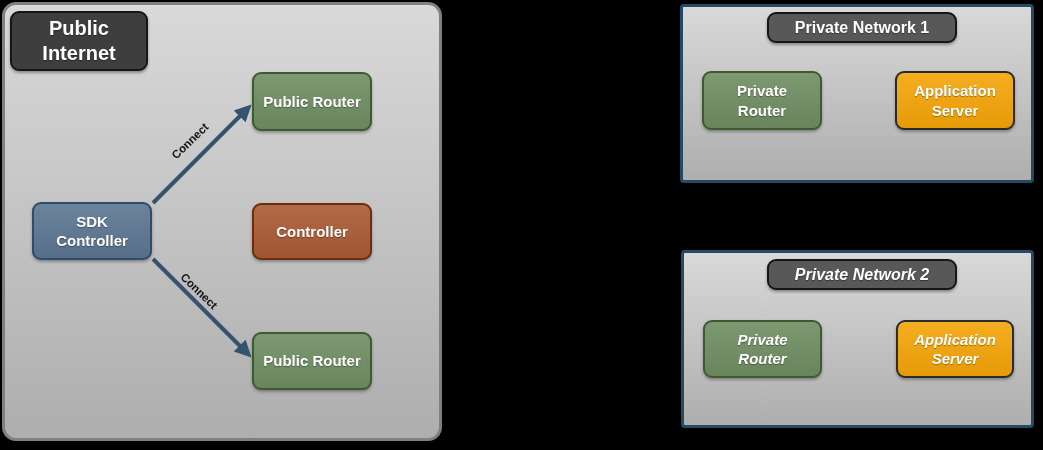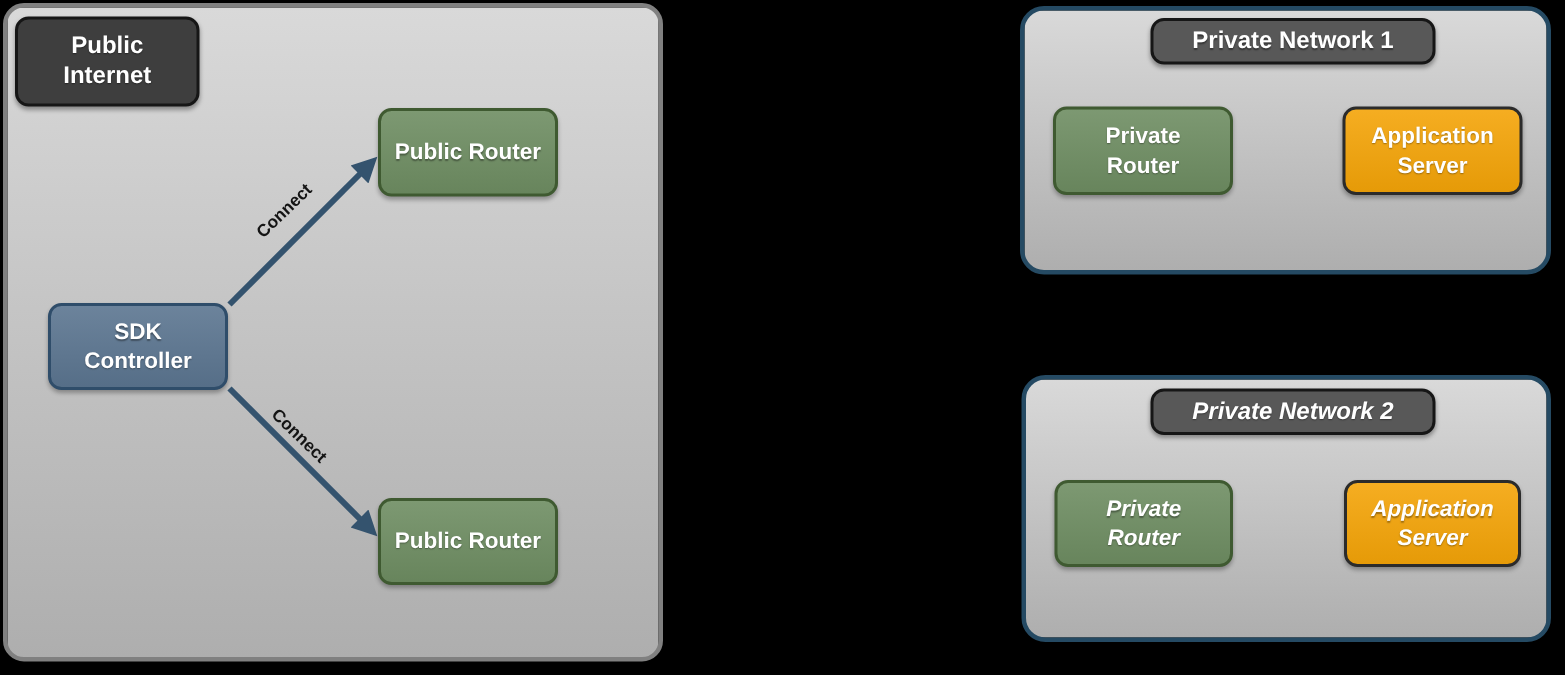--- a/index.html
+++ b/index.html
@@ -36,39 +36,39 @@
     position:absolute;
     background:linear-gradient(180deg,var(--container-fill-top) 0%,var(--container-fill-bottom) 100%);
   }
   .container.internet{
     left:2px;top:2px;width:440px;height:439px;
     border:3px solid var(--internet-border);
     border-radius:14px;
   }
   .container.network{
     border:3px solid var(--network-border);
-    border-radius:16px;
+    border-radius:4px;
   }
   .container.network.n1{left:680px;top:4px;width:354px;height:179px;}
   .container.network.n2{left:681px;top:250px;width:353px;height:178px;font-style:italic;}
   .badge{
     position:absolute;
     display:flex;align-items:center;justify-content:center;text-align:center;
     color:var(--node-text);
     font-weight:bold;
     border:2.5px solid var(--badge-border);
     border-radius:9px;
     text-shadow:0 1px 1px rgba(0,0,0,0.4);
     box-shadow:0 2px 3px rgba(0,0,0,0.35);
     line-height:1.25;
   }
   .badge.internet-badge{
-    left:5px;top:6px;width:123px;height:60px;
+    left:5px;top:6px;width:138px;height:60px;
     background:var(--badge-dark-fill);
-    font-size:16px;
+    font-size:20px;
     padding:0 10px;
   }
   .badge.network-badge{
     width:190px;height:31px;
     background:var(--badge-light-fill);
     font-size:16px;
   }
   .n1 .network-badge{left:84px;top:5px;}
   .n2 .network-badge{left:83px;top:6px;}
   .node{
@@ -128,20 +128,21 @@
       <line x1="148" y1="254" x2="243" y2="349" marker-end="url(#arrowhead)"></line>
     </svg>
 
     <div class="connect-label top">Connect</div>
     <div class="connect-label bottom">Connect</div>
 
     <div class="badge internet-badge">Public Internet</div>
 
     <div class="node slate sdk">SDK Controller</div>
     <div class="node green router-top">Public Router</div>
+    <div class="node rust controller">Controller</div>
     <div class="node green router-bottom">Public Router</div>
   </div>
 
   <div class="container network n1">
     <div class="badge network-badge">Private Network 1</div>
     <div class="node green private-router">Private Router</div>
     <div class="node amber app-server">Application Server</div>
   </div>
 
   <div class="container network n2">

